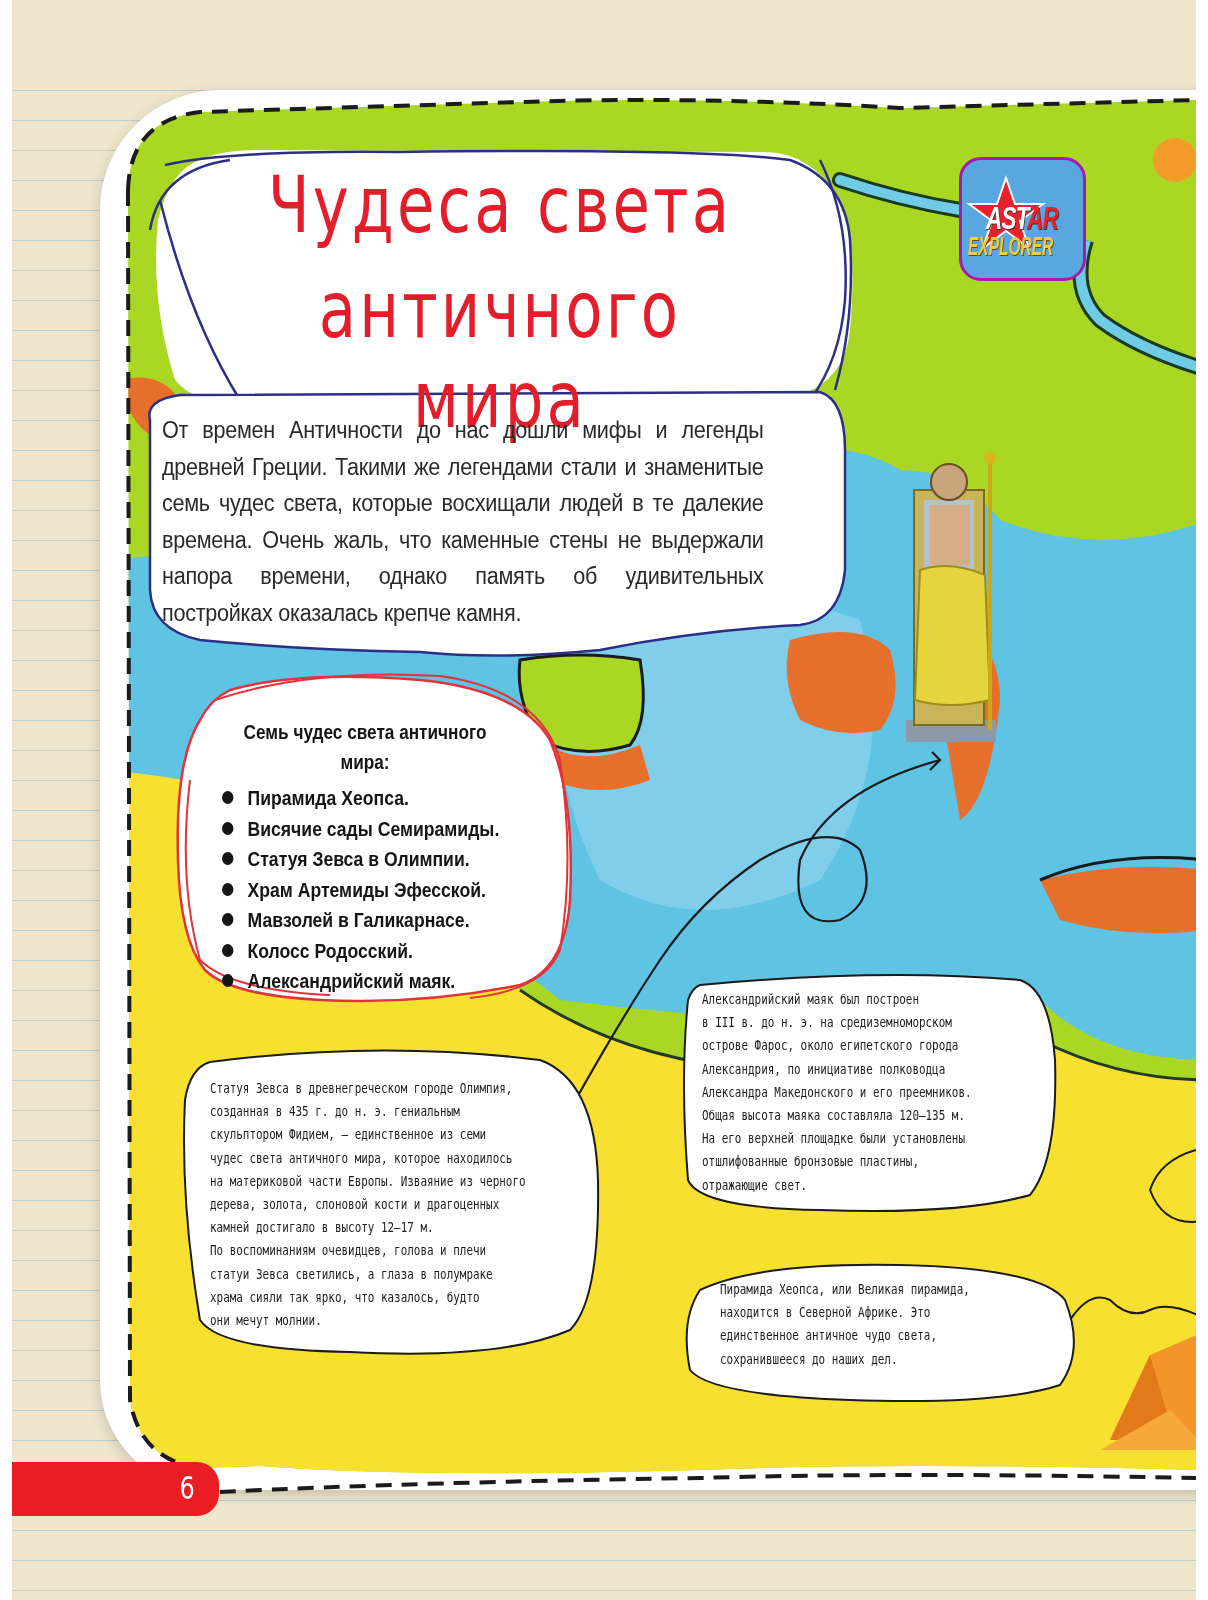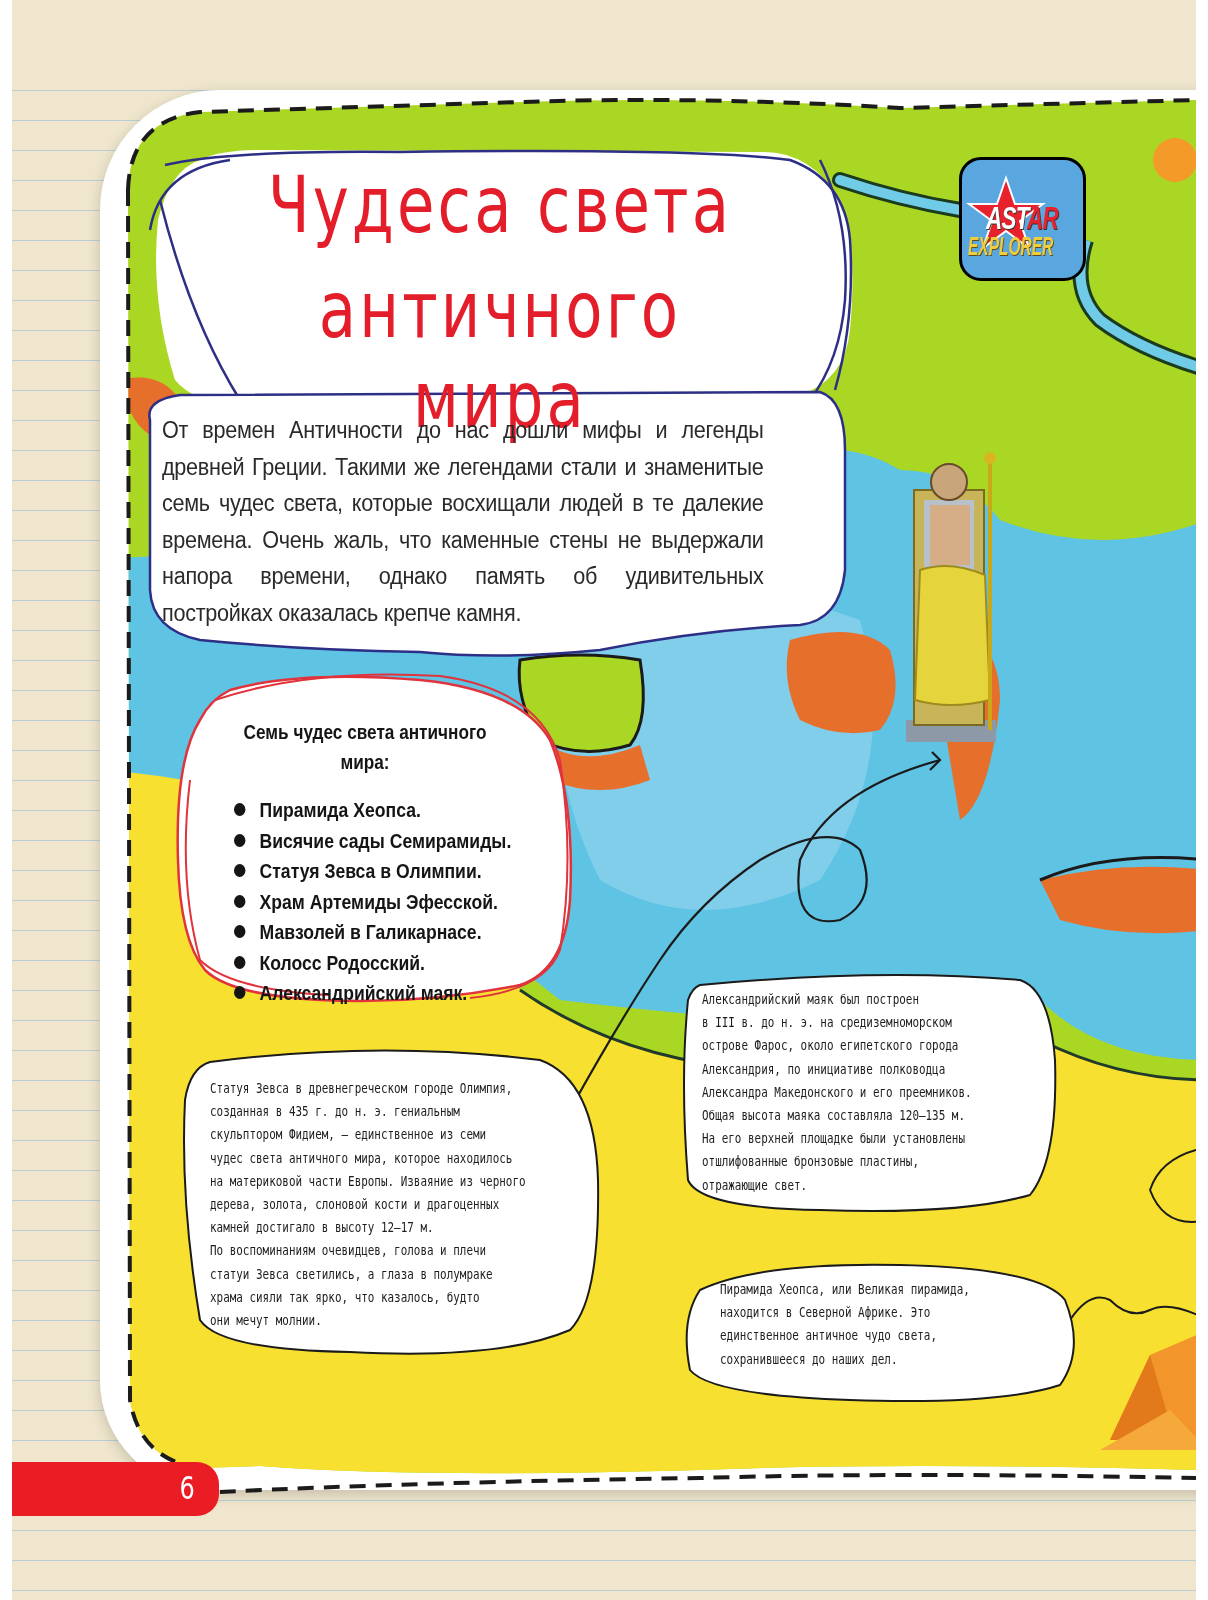--- a/index.html
+++ b/index.html
@@ -38,21 +38,21 @@
 
   .intro-text {
     position:absolute; left:162px; top:412px; width:640px;
     font-family:"Liberation Sans", sans-serif; font-size:23px; line-height:36.5px;
     color:#2a2a2a; text-align:justify; letter-spacing:-0.3px;
     transform:scaleX(0.94); transform-origin:left top;
   }
 
   .logo {
     position:absolute; left:959px; top:157px; width:127px; height:124px;
-    border-radius:22px; background:#5aa6df; border:3px solid #000000;
+    border-radius:22px; background:#5aa6df; border:3px solid #a21caf;
     box-sizing:border-box; overflow:hidden;
   }
   .logo-ast {
     position:absolute; left:24px; top:40px; font-family:"Liberation Sans", sans-serif;
     font-weight:bold; font-style:italic; font-size:32px; color:#ffffff;
     transform:scaleX(0.7); transform-origin:left top; letter-spacing:-1px;
     text-shadow:1px 1px 0 #333;
   }
   .logo-ar { color:#e8222d; }
   .logo-explorer {
@@ -62,21 +62,21 @@
     text-shadow:1px 1px 0 #5b4a1a;
   }
 
   .list-box { position:absolute; left:160px; top:707px; width:400px; height:310px; }
   .list-heading {
     position:absolute; left:40px; top:10px; width:330px; text-align:center;
     font-family:"Liberation Sans", sans-serif; font-weight:bold; font-size:20px;
     line-height:30px; color:#151515; transform:scaleX(0.86); transform-origin:center top;
   }
   .wonders-list {
-    position:absolute; left:62px; top:76px; margin:12px; padding:0; list-style:none;
+    position:absolute; left:62px; top:76px; margin:0; padding:0; list-style:none;
   }
   .wonders-list li {
     font-family:"Liberation Sans", sans-serif; font-weight:bold; font-size:20px;
     line-height:30.5px; color:#151515; white-space:nowrap;
     transform:scaleX(0.88); transform-origin:left center; height:30.5px;
   }
   .bullet {
     display:inline-block; width:13px; height:13px; border-radius:50%; background:#151515;
     margin-right:16px; vertical-align:middle; position:relative; top:-2px;
   }

